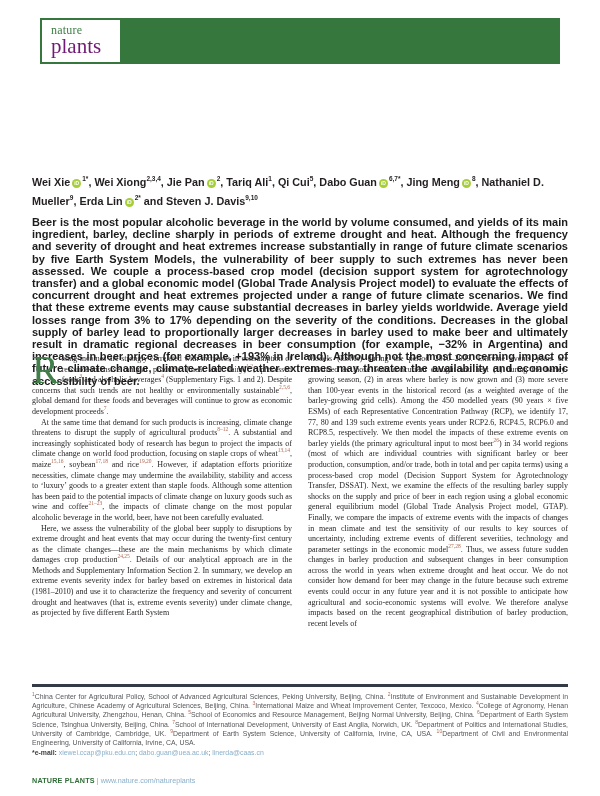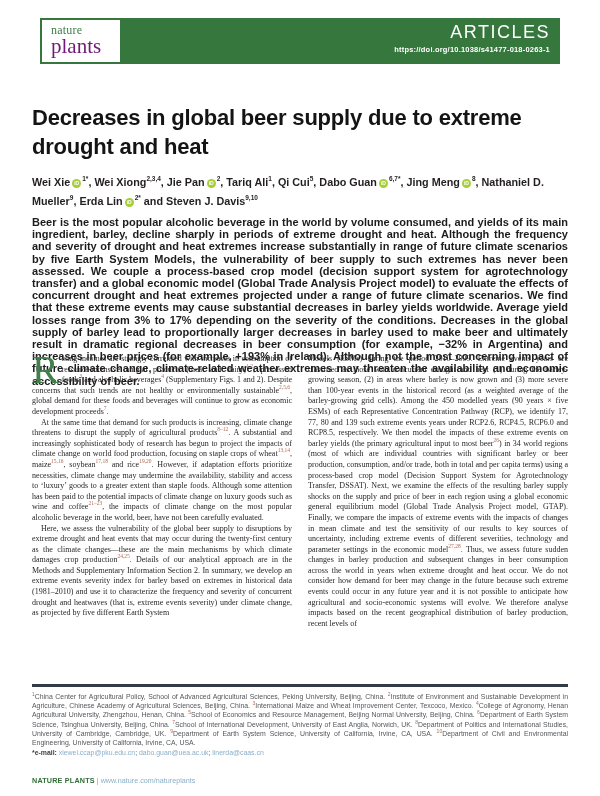--- a/index.html
+++ b/index.html
@@ -62,27 +62,22 @@
 </head>
 <body>
 
 <div class="page">
 
   <header class="navbar">
     <div class="logo-box">
       <div class="logo-top">nature</div>
       <div class="logo-bottom">plants</div>
     </div>
-    <div class="head-right">
-      <div class="article-type">ARTICLES</div>
-      <a class="doi">https://doi.org/10.1038/s41477-018-0263-1</a>
-    </div>
   </header>
 
-  <h1 class="title">Decreases in global beer supply due to extreme drought and heat</h1>
 
   <p class="authors" id="authors"><span>Wei Xie</span><span class="orcid">iD</span><sup class="asup">1*</sup>, <span>Wei Xiong</span><sup class="asup">2,3,4</sup>, <span>Jie Pan</span><span class="orcid">iD</span><sup class="asup">2</sup>, <span>Tariq Ali</span><sup class="asup">1</sup>, <span>Qi Cui</span><sup class="asup">5</sup>, <span>Dabo Guan</span><span class="orcid">iD</span><sup class="asup">6,7*</sup>, <span>Jing Meng</span><span class="orcid">iD</span><sup class="asup">8</sup>, <span>Nathaniel D. Mueller</span><sup class="asup">9</sup>, <span>Erda Lin</span><span class="orcid">iD</span><sup class="asup">2*</sup> and <span>Steven J. Davis</span><sup class="asup">9,10</sup></p>
 
   <p class="abstract">Beer is the most popular alcoholic beverage in the world by volume consumed, and yields of its main ingredient, barley, decline sharply in periods of extreme drought and heat. Although the frequency and severity of drought and heat extremes increase substantially in range of future climate scenarios by five Earth System Models, the vulnerability of beer supply to such extremes has never been assessed. We couple a process-based crop model (decision support system for agrotechnology transfer) and a global economic model (Global Trade Analysis Project model) to evaluate the effects of concurrent drought and heat extremes projected under a range of future climate scenarios. We find that these extreme events may cause substantial decreases in barley yields worldwide. Average yield losses range from 3% to 17% depending on the severity of the conditions. Decreases in the global supply of barley lead to proportionally larger decreases in barley used to make beer and ultimately result in dramatic regional decreases in beer consumption (for example, −32% in Argentina) and increases in beer prices (for example, +193% in Ireland). Although not the most concerning impact of future climate change, climate-related weather extremes may threaten the availability and economic accessibility of beer.</p>
 
   <div class="columns">
     <div class="col" id="col1">
         <p class="para"><span class="dropcap">R</span>ising incomes are strongly correlated with increases in consumption of resource-intensive animal products (meat and dairy)<sup class="ref">1,2</sup>, processed foods<sup class="ref">3</sup> and alcoholic beverages<sup class="ref">4</sup> (Supplementary Figs. 1 and 2). Despite concerns that such trends are not healthy or environmentally sustainable<sup class="ref">2,5,6</sup>, global demand for these foods and beverages will continue to grow as economic development proceeds<sup class="ref">7</sup>.</p>
         <p class="para">At the same time that demand for such products is increasing, climate change threatens to disrupt the supply of agricultural products<sup class="ref">8–12</sup>. A substantial and increasingly sophisticated body of research has begun to project the impacts of climate change on world food production, focusing on staple crops of wheat<sup class="ref">13,14</sup>, maize<sup class="ref">15,16</sup>, soybean<sup class="ref">17,18</sup> and rice<sup class="ref">19,20</sup>. However, if adaptation efforts prioritize necessities, climate change may undermine the availability, stability and access to ‘luxury’ goods to a greater extent than staple foods. Although some attention has been paid to the potential impacts of climate change on luxury goods such as wine and coffee<sup class="ref">21–23</sup>, the impacts of climate change on the most popular alcoholic beverage in the world, beer, have not been carefully evaluated.</p>
         <p class="para">Here, we assess the vulnerability of the global beer supply to disruptions by extreme drought and heat events that may occur during the twenty-first century as the climate changes—these are the main mechanisms by which climate damages crop production<sup class="ref">24,25</sup>. Details of our analytical approach are in the Methods and Supplementary Information Section 2. In summary, we develop an extreme events severity index for barley based on extremes in historical data (1981–2010) and use it to characterize the frequency and severity of concurrent drought and heatwaves (that is, extreme events severity) under climate change, as projected by five different Earth System</p>

